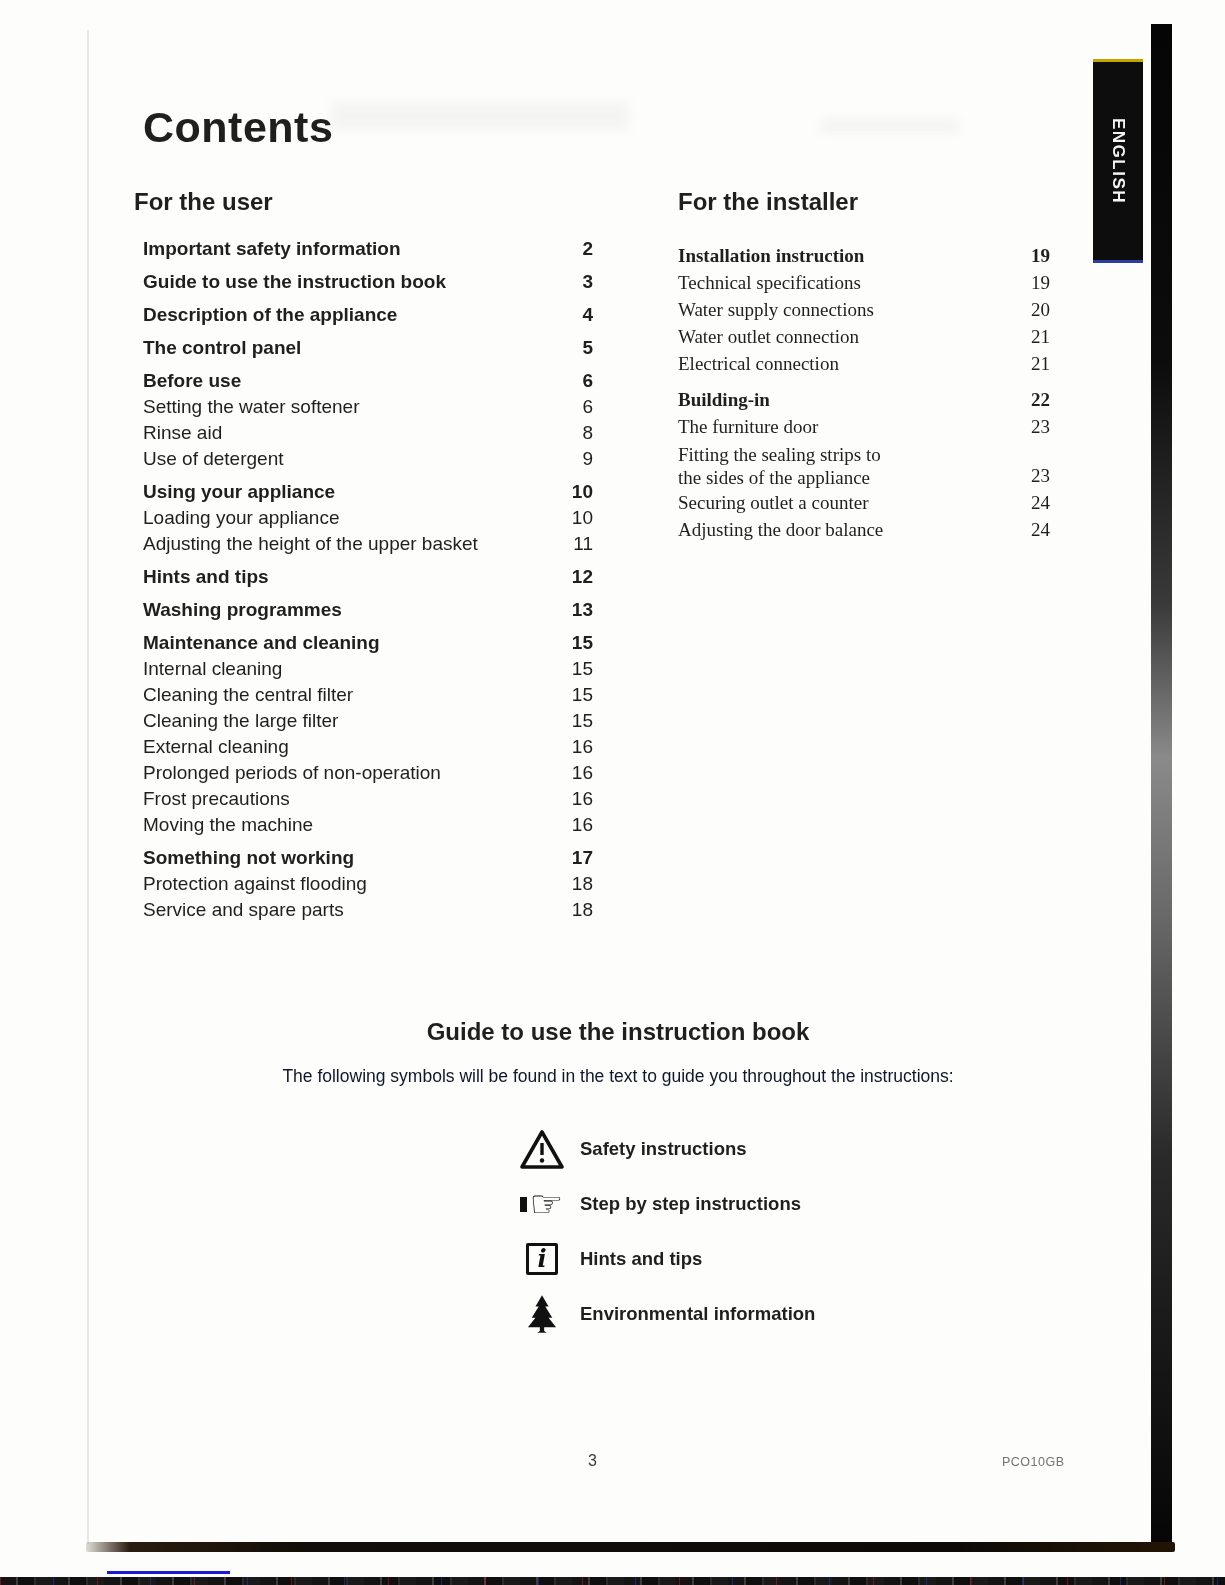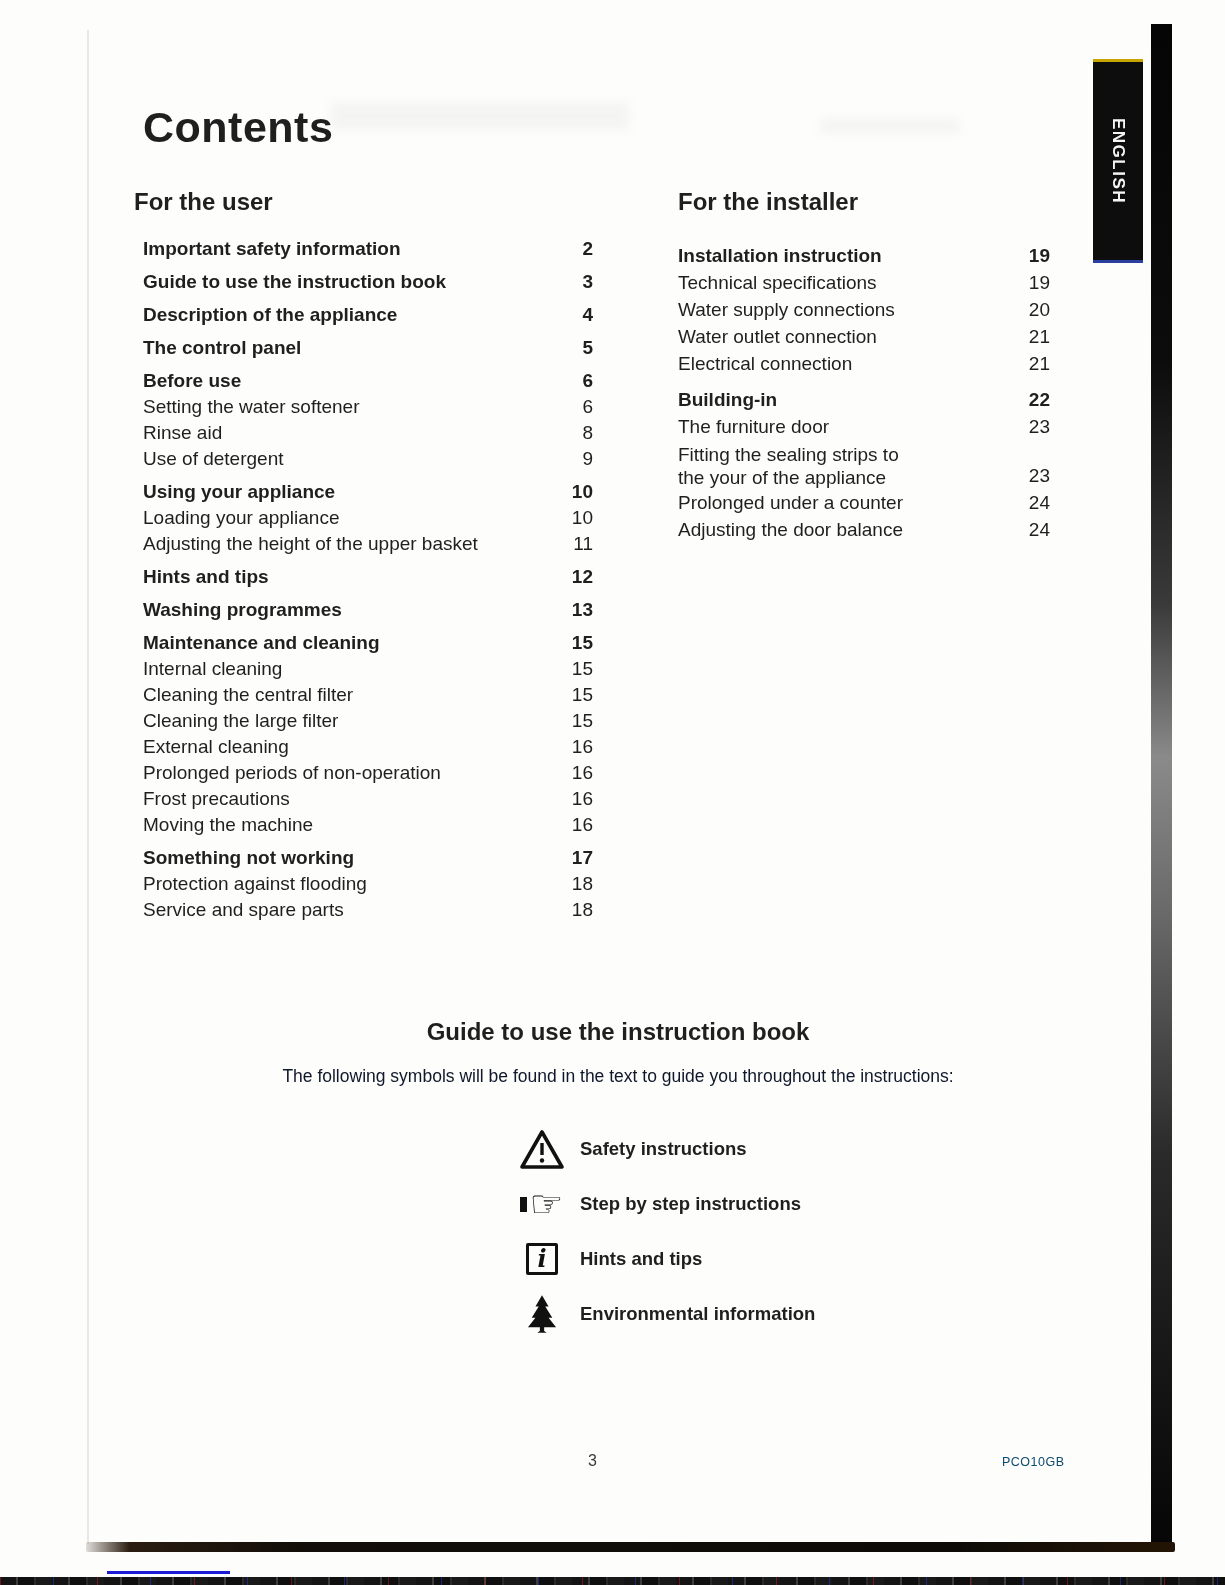--- a/index.html
+++ b/index.html
@@ -29,21 +29,21 @@
   .doc-title{position:absolute;left:143px;top:103px;font-size:43px;font-weight:bold;letter-spacing:0.5px;}
   .col-heading{position:absolute;font-size:24px;font-weight:bold;}
   #heading-user{left:134px;top:188px;}
   #heading-installer{left:678px;top:188px;}
 
   
   .toc-col{position:absolute;}
   #toc-user{left:143px;top:236px;width:450px;}
   #toc-installer{left:678px;top:233px;width:372px;}
   .toc-row{display:flex;justify-content:space-between;align-items:flex-end;font-size:19px;line-height:26px;}
-  #toc-installer .toc-row{line-height:27px;}
+  #toc-installer .toc-row{line-height:27px;font-family:Liberation Serif, serif;}
   .toc-row.group-start{margin-top:7px;text-align:center;}
   #toc-installer .toc-row.group-start{margin-top:9px;}
   .toc-col .toc-row:first-child{margin-top:0;}
   .toc-row.bold{font-weight:bold;}
   .toc-label{white-space:pre-line;}
   .toc-row.multiline{align-items:flex-end;}
   .toc-row.multiline .toc-label{line-height:23px;padding-top:3px;}
   .toc-page{font-size:19px;}
 
   
@@ -54,21 +54,21 @@
   .symbol-row{display:flex;align-items:center;height:46px;margin-bottom:9px;}
   .symbol-icon-cell{width:60px;display:flex;align-items:center;justify-content:center;}
   .symbol-label{margin-left:8px;font-weight:bold;font-size:18.5px;white-space:nowrap;}
   .hand-glyph{font-family:"DejaVu Sans", sans-serif;font-size:38px;line-height:1;color:#111;display:flex;align-items:center;}
   .hand-cuff{display:inline-block;width:7px;height:15px;background:#111;margin-right:2px;}
   .info-box{width:32px;height:32px;border:3.5px solid #111;border-radius:2px;display:flex;align-items:center;justify-content:center;box-sizing:border-box;}
   .info-box i{font-family:"DejaVu Serif", serif;font-weight:bold;font-style:italic;font-size:24px;line-height:1;color:#111;}
 
   
   .footer-page-number{position:absolute;left:588px;top:1452px;font-size:16px;color:#3a3a3a;}
-  .footer-doc-code{position:absolute;left:1002px;top:1455px;font-size:12.5px;color:#0c4a6e;letter-spacing:0.5px;}
+  .footer-doc-code{position:absolute;left:1002px;top:1455px;font-size:12.5px;color:#737373;letter-spacing:0.5px;}
 </style>
 </head>
 <body>
 
 <div id="canvas">
 
   <div class="page-left-edge"></div>
   <div class="right-strip"></div>
   <div class="ghost" style="left:330px;top:102px;width:300px;height:28px;"></div>
   <div class="ghost" style="left:820px;top:118px;width:140px;height:16px;"></div>
@@ -203,25 +203,25 @@
       <div class="toc-row bold group-start">
         <span class="toc-label">Building-in</span>
         <span class="toc-page">22</span>
       </div>
       <div class="toc-row">
         <span class="toc-label">The furniture door</span>
         <span class="toc-page">23</span>
       </div>
       <div class="toc-row multiline">
         <span class="toc-label">Fitting the sealing strips to
-the your of the appliance</span>
+the sides of the appliance</span>
         <span class="toc-page">23</span>
       </div>
       <div class="toc-row">
-        <span class="toc-label">Prolonged under a counter</span>
+        <span class="toc-label">Securing outlet a counter</span>
         <span class="toc-page">24</span>
       </div>
       <div class="toc-row">
         <span class="toc-label">Adjusting the door balance</span>
         <span class="toc-page">24</span>
       </div>
     </div>
 
   <div class="guide-wrap">
     <div class="guide-heading">Guide to use the instruction book</div>

